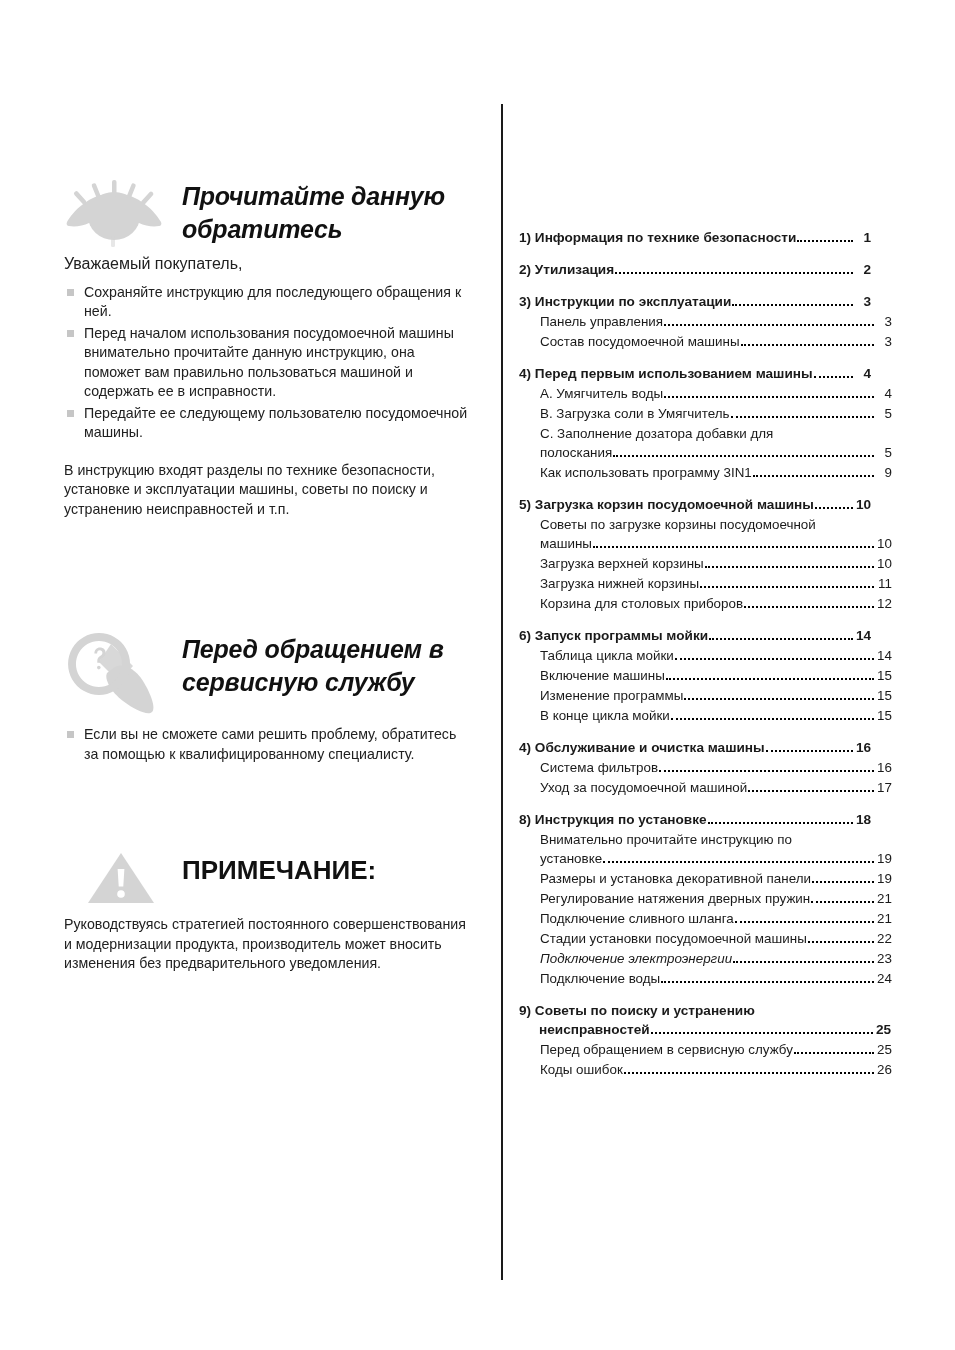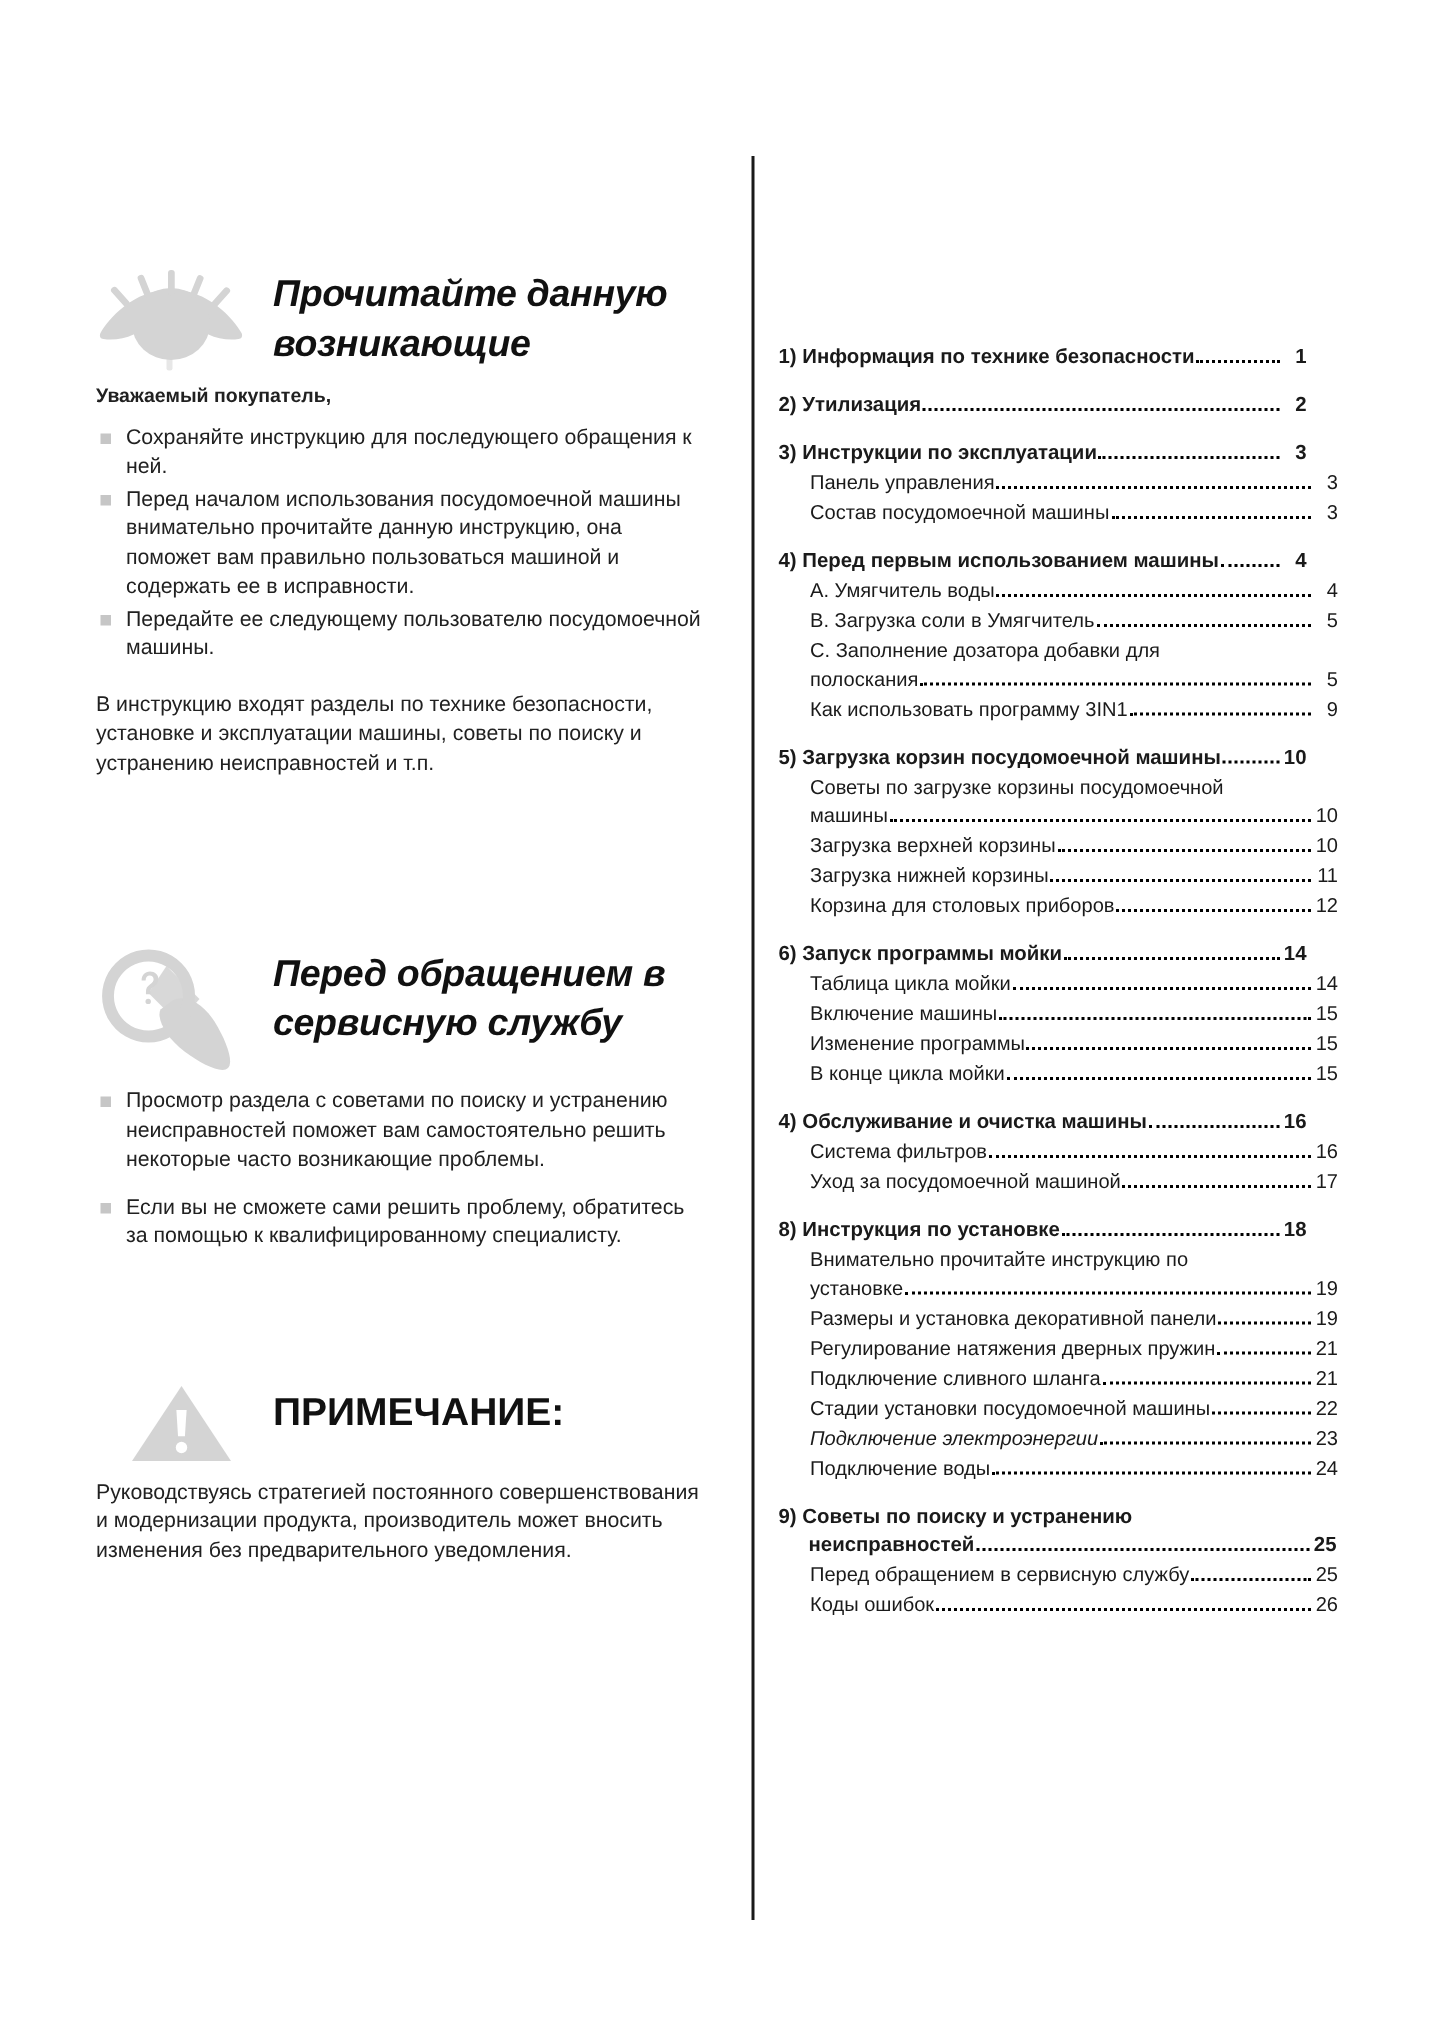--- a/index.html
+++ b/index.html
@@ -56,25 +56,24 @@
     margin: 0;
     padding-left: 118px;
   }
   .block-title.plain {
     font-style: normal;
     font-size: 26px;
     letter-spacing: 0px;
   }
 
   .lead {
-    font-size: 13px;
+    font-size: 16px;
     line-height: 19.5px;
     margin: 0 0 9px 0;
     color: #212121;
-    font-weight: bold;
   }
 
   ul.bullets {
     list-style: none;
     margin: 0;
     padding: 0;
   }
   ul.bullets li {
     position: relative;
     padding-left: 20px;
@@ -191,21 +190,21 @@
               <ellipse cx="50" cy="36" rx="26" ry="24"></ellipse>
               <rect x="48" y="0" width="4.5" height="17" rx="2"></rect>
               <rect x="30" y="3" width="4.5" height="16" rx="2" transform="rotate(-22 32 11)"></rect>
               <rect x="65" y="3" width="4.5" height="16" rx="2" transform="rotate(22 67 11)"></rect>
               <rect x="14" y="10" width="4.5" height="16" rx="2" transform="rotate(-42 16 18)"></rect>
               <rect x="81" y="10" width="4.5" height="16" rx="2" transform="rotate(42 83 18)"></rect>
               <rect x="47" y="56" width="4" height="11" rx="1.5" opacity="0.55"></rect>
             </g>
           </svg>
         </span>
-        <h2 class="block-title">Прочитайте данную возникающие</h2>
+        <h2 class="block-title">Прочитайте данную обратитесь</h2>
       </div>
 
       <p class="lead">Уважаемый покупатель,</p>
 
       <ul class="bullets">
         <li>Сохраняйте инструкцию для последующего обращения к ней.</li>
         <li>Перед началом использования посудомоечной машины внимательно прочитайте данную инструкцию, она поможет вам правильно пользоваться машиной и содержать ее в исправности.</li>
         <li>Передайте ее следующему пользователю посудомоечной машины.</li>
       </ul>
 
@@ -224,21 +223,20 @@
               <path d="M35 4 a31 31 0 1 0 0.1 0 Z M35 12 a23 23 0 1 1 -0.1 0 Z"></path>
               <path d="M30.4 24.6 c0 -3.6 2.3 -6 5.6 -6 c3.3 0 5.6 2.1 5.6 5.1 c0 2.2 -0.9 3.6 -3.1 5.2 c-1.8 1.3 -2.3 2.1 -2.3 3.6 l0 1.3 l-2.9 0 l0 -1.7 c0 -2.2 0.7 -3.5 2.8 -5 c1.7 -1.3 2.3 -2 2.3 -3.3 c0 -1.5 -1.1 -2.5 -2.6 -2.5 c-1.6 0 -2.7 1.1 -2.7 3.3 Z"></path>
               <circle cx="34.8" cy="38.6" r="1.8"></circle>
             </g>
           </svg>
         </span>
         <h2 class="block-title">Перед обращением в сервисную службу</h2>
       </div>
 
       <ul class="bullets loose">
-        <li>Просмотр раздела с советами по поиску и устранению неисправностей поможет вам самостоятельно решить некоторые часто возникающие проблемы.</li>
         <li>Если вы не сможете сами решить проблему, обратитесь за помощью к квалифицированному специалисту.</li>
       </ul>
     </section>
 
     <section class="block" style="margin-top:85px">
       <div class="block-head" style="min-height:56px">
         <span class="icon-wrap" style="left:22px; top:2px">
           <svg width="70" height="54" viewBox="0 0 70 54" aria-hidden="true">
             <g fill="#d4d4d4">
               <path d="M35 2 L68 52 L2 52 Z"></path>

